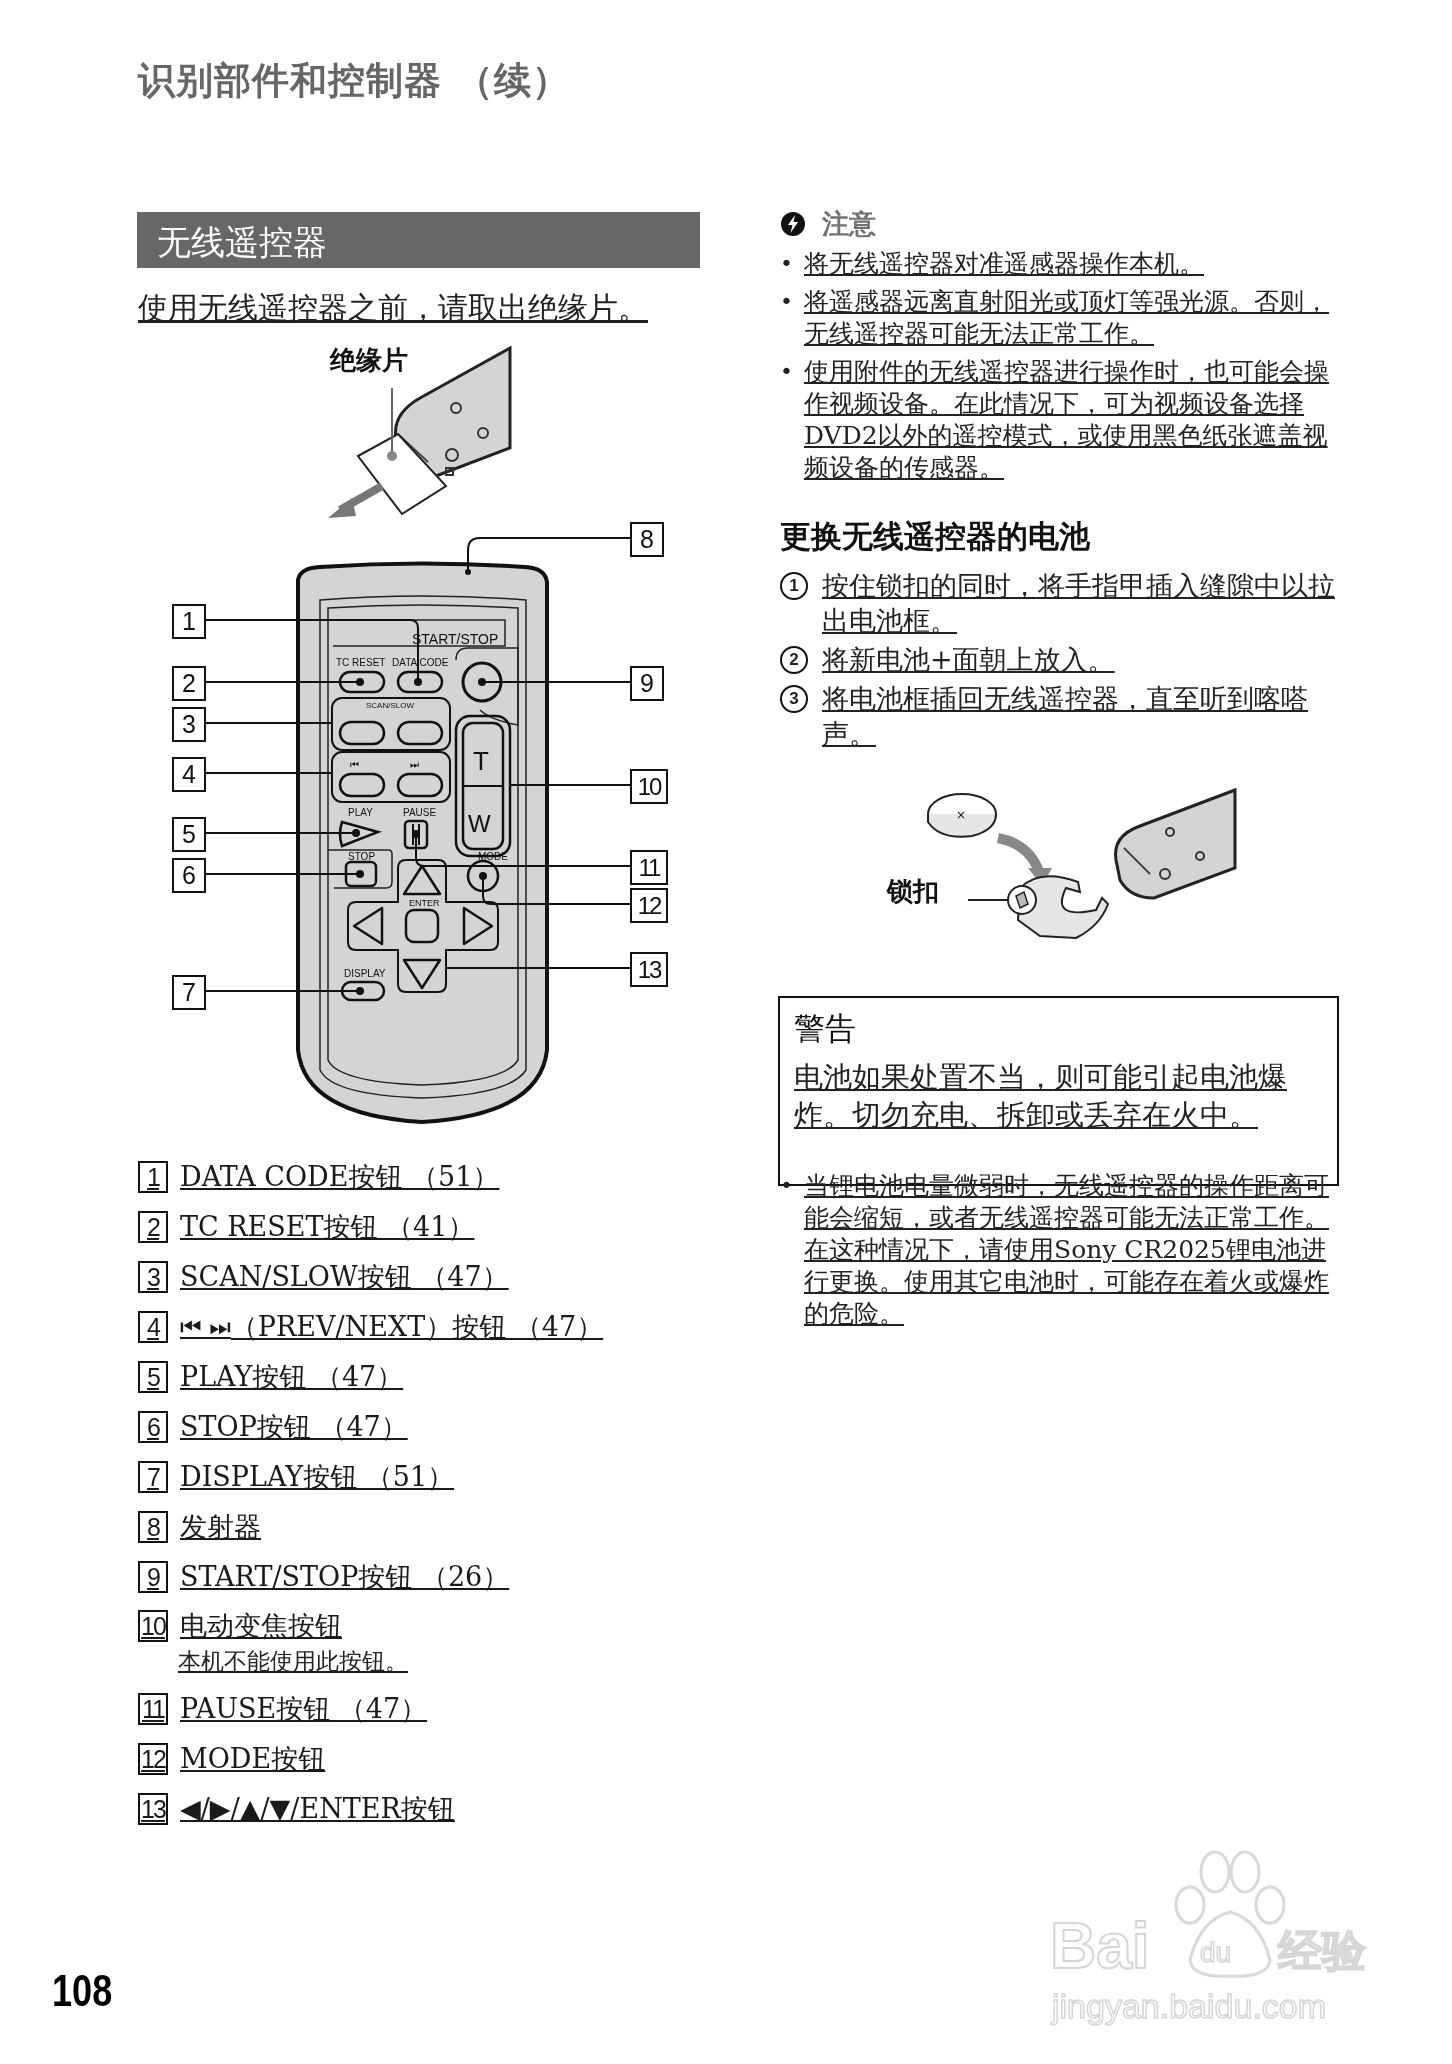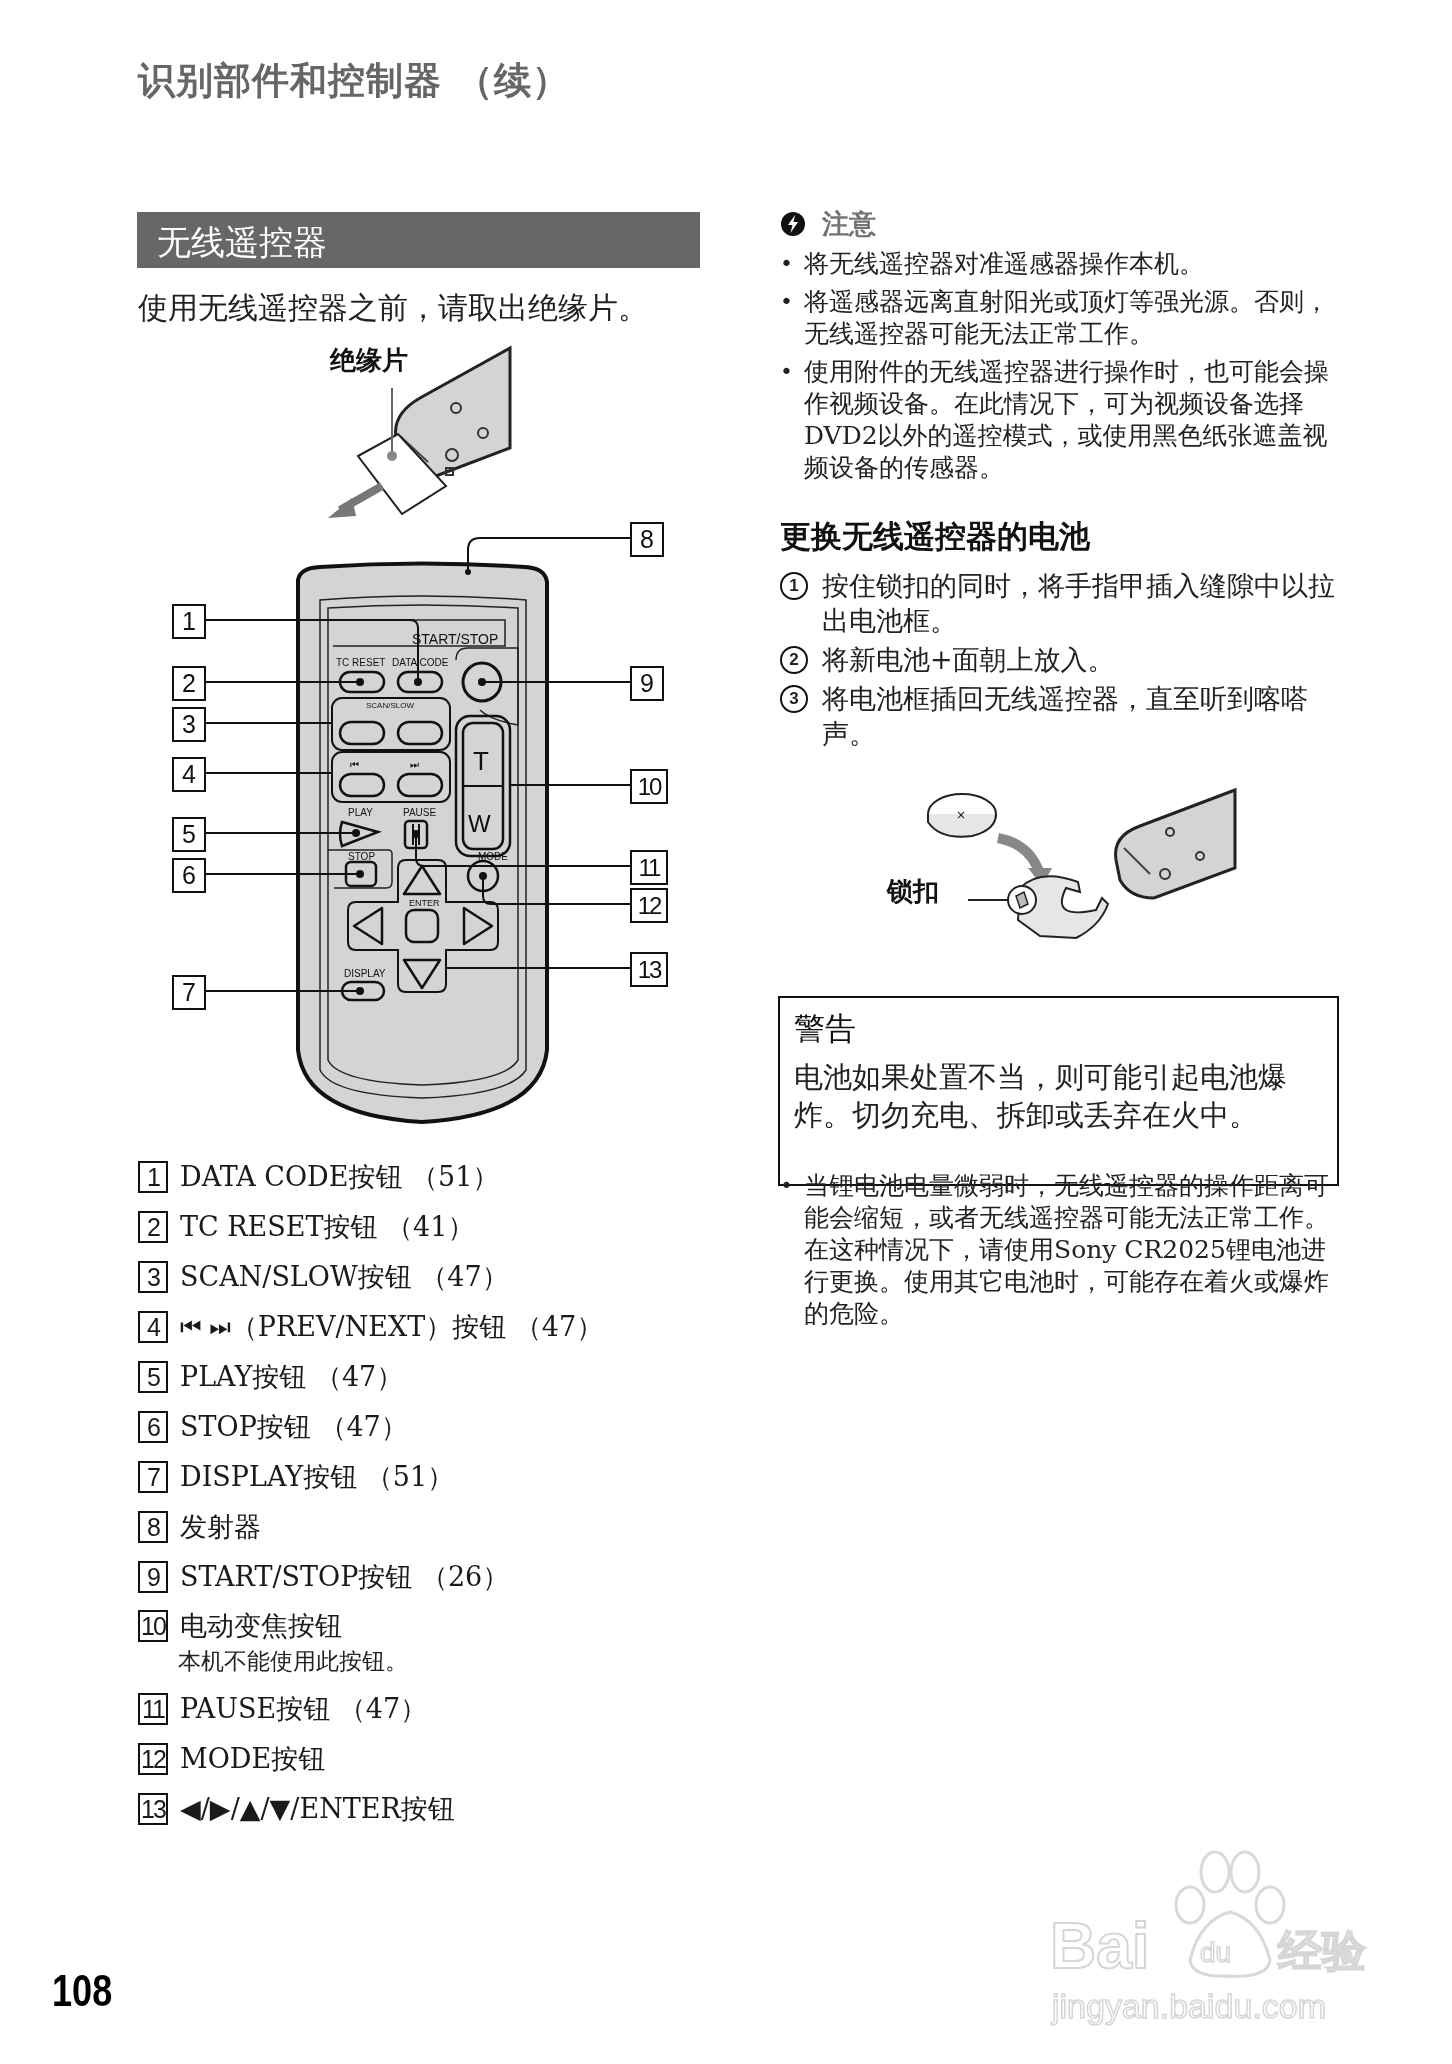--- a/index.html
+++ b/index.html
@@ -1,20 +1,20 @@
 <!DOCTYPE html>
 <html><head>
 <meta charset="utf-8">
 <style>
   html, body { margin:0; padding:0; background:#ffffff; }
   body { width:1452px; height:2064px; position:relative; overflow:hidden;
          font-family:"DejaVu Serif","Liberation Serif",serif; color:#1a1a1a; }
   .abs { position:absolute; }
   .sans { font-family:"DejaVu Sans","Liberation Sans",sans-serif; }
-  .serif { font-family:"DejaVu Serif","Liberation Serif",serif; }
+  .serif { font-family:"DejaVu Serif","Liberation Serif",serif;text-decoration:underline; }
 
   #page-header { left:138px; top:56px; font-size:37px; color:#666; letter-spacing:1px;font-weight:bold; }
   #section-bar { left:137px; top:212px; width:563px; height:56px; background:#676767; }
   #section-bar span { position:absolute; left:20px; top:8px; font-size:34px; color:#fff; }
   #intro { left:138px; top:288px; font-size:30px; color:#222; }
 
   #insulation-fig { left:300px; top:338px; width:240px; height:180px; }
   #insulation-label { left:330px; top:343px; font-size:26px; font-weight:bold; color:#111; }
 
   #remote-fig { left:160px; top:510px; width:540px; height:620px; }

